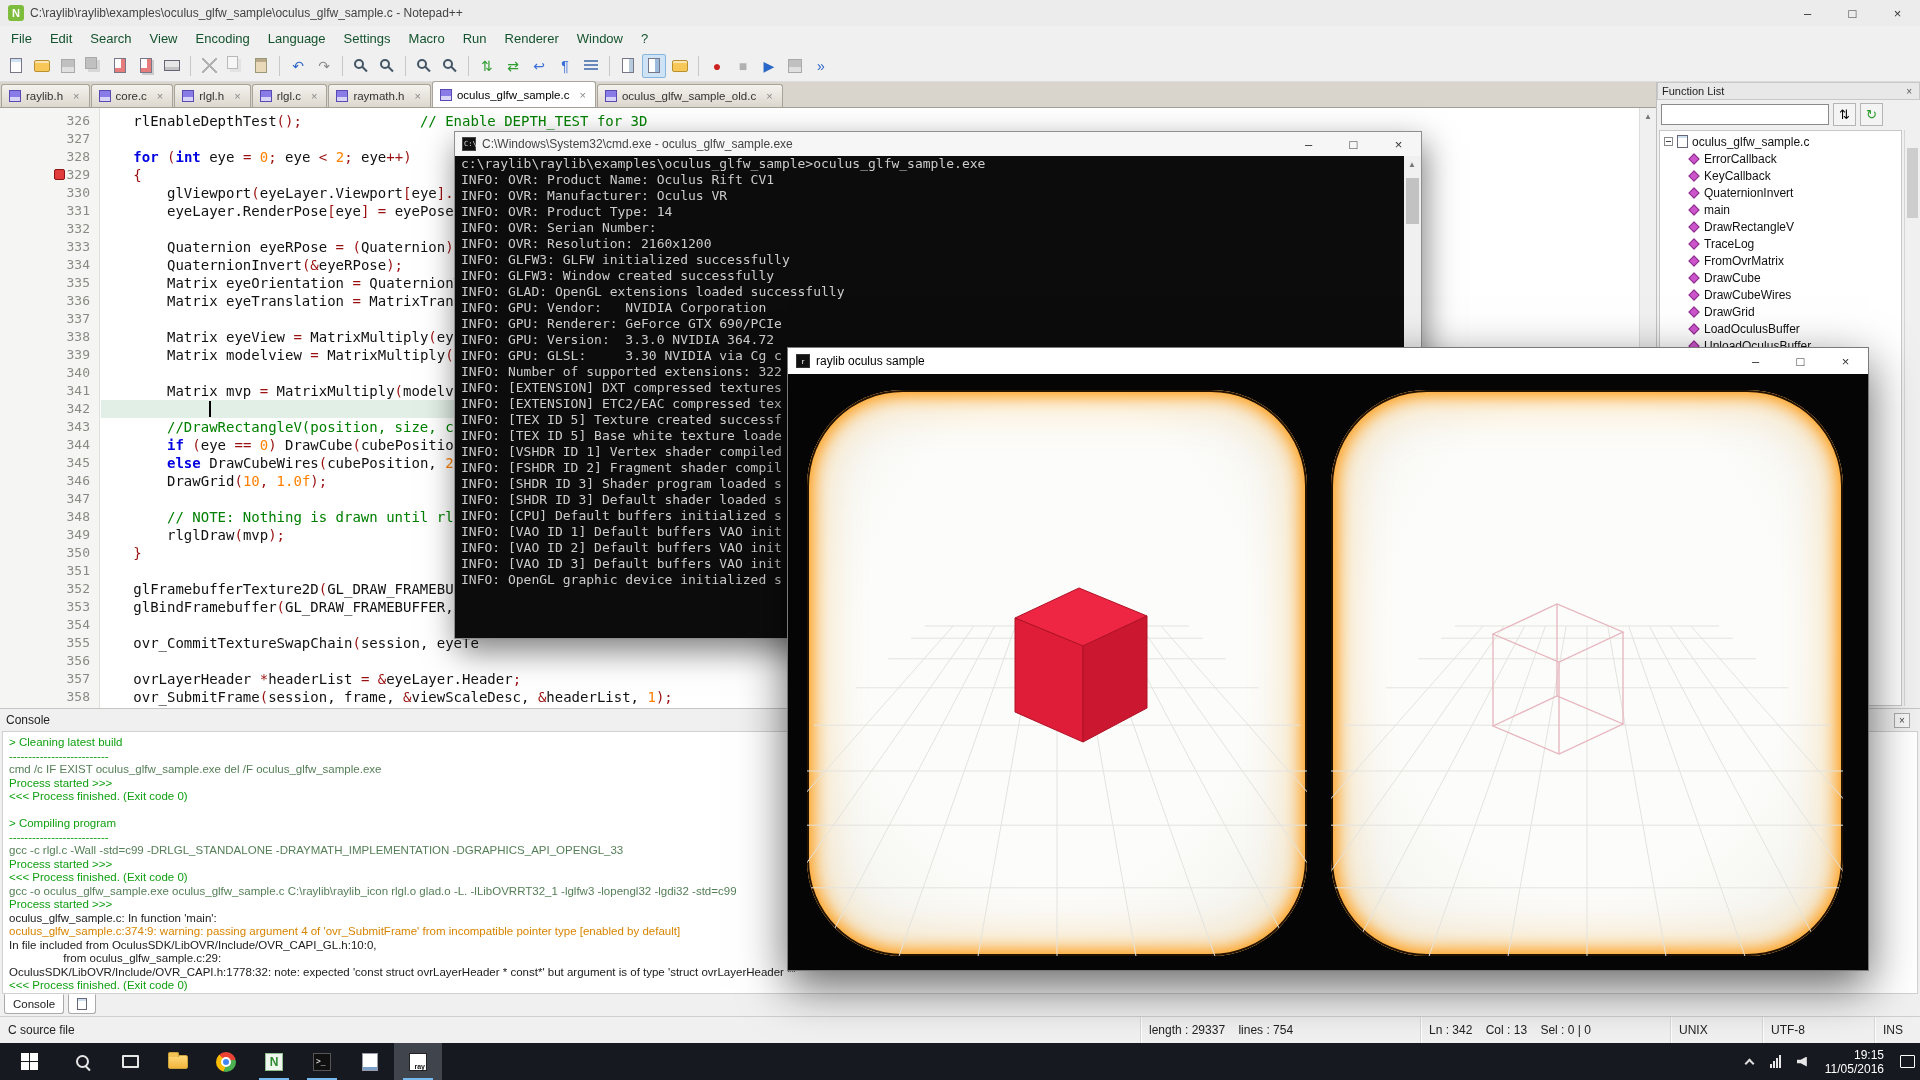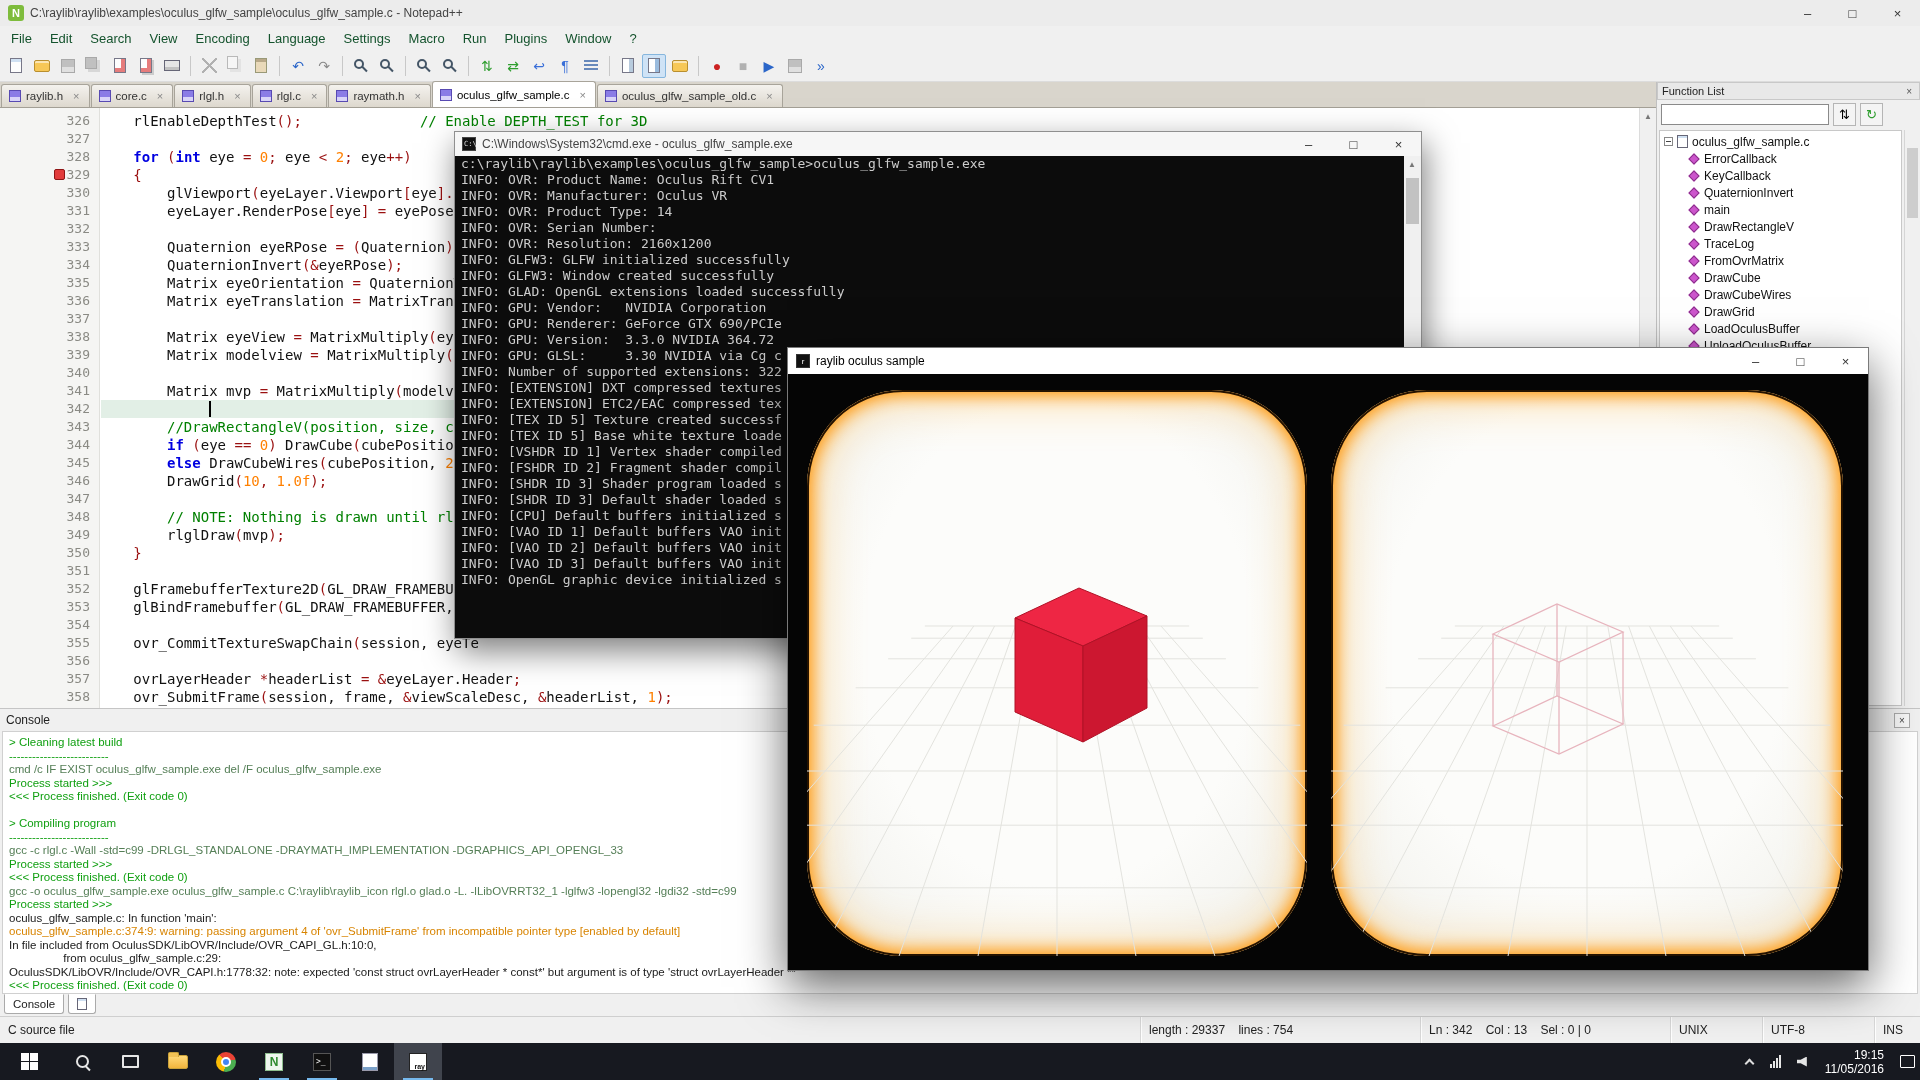--- a/index.html
+++ b/index.html
@@ -169,21 +169,21 @@
   <div id="menubar">
       <span class="menu-item">File</span>
       <span class="menu-item">Edit</span>
       <span class="menu-item">Search</span>
       <span class="menu-item">View</span>
       <span class="menu-item">Encoding</span>
       <span class="menu-item">Language</span>
       <span class="menu-item">Settings</span>
       <span class="menu-item">Macro</span>
       <span class="menu-item">Run</span>
-      <span class="menu-item">Plugins</span>
+      <span class="menu-item">Renderer</span>
       <span class="menu-item">Window</span>
       <span class="menu-item">?</span>
     </div>
   <div id="toolbar">
       <span class="tbtn">
         <span class="s-page"></span>
       </span>
       <span class="tbtn">
         <span class="s-folder"></span>
       </span>

